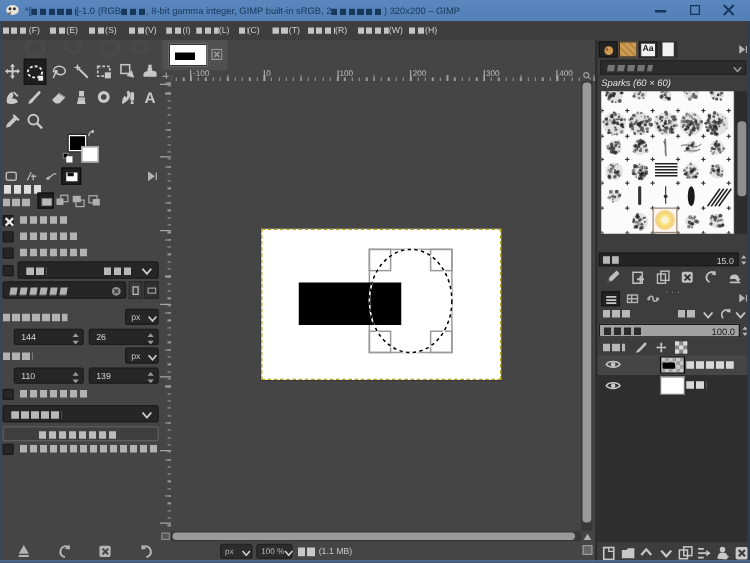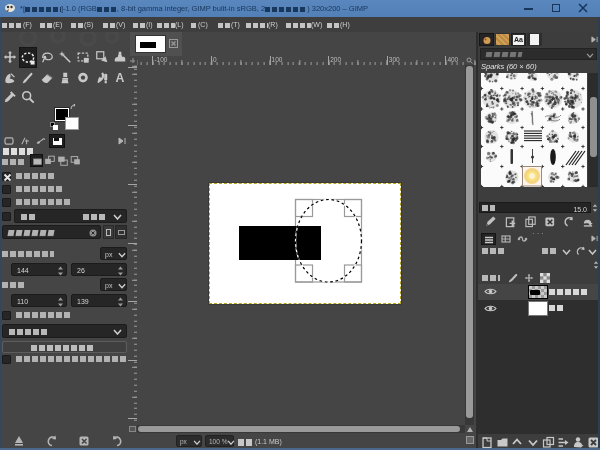--- a/index.html
+++ b/index.html
@@ -1209,20 +1209,24 @@
       <svg class="ab" style="left:84px;top:217px" width="9" height="6" viewBox="0 0 9 6">
         <path d="M1 1 L4.5 5 L8 1" stroke="#c8c8c8" stroke-width="1.5" fill="none"></path>
       </svg>
       <svg class="ab" style="left:98px;top:214px" width="10" height="10" viewBox="0 0 10 10">
         <path d="M8 3 C6.5 1.5 4 1.5 2.5 3 C1 4.5 1 7 2.5 8.5" stroke="#c0c0c0" stroke-width="1.3" fill="none"></path>
         <path d="M8 0.5 L8.5 4 L5 3.5 Z" fill="#c0c0c0"></path>
       </svg>
       <svg class="ab" style="left:110px;top:217px" width="9" height="6" viewBox="0 0 9 6">
         <path d="M1 1 L4.5 5 L8 1" stroke="#c8c8c8" stroke-width="1.5" fill="none"></path>
       </svg>
+      <div class="ab" style="left:1px;top:227px;width:113px;height:11px;background:#a2a2a2;border:1px solid #1a1a1a;">
+        <div class="ab jl" style="left:3px;top:2px;"><i class="jp" style="width:30px;height:6px;background:repeating-linear-gradient(90deg,#2b2b2b 0 6px,transparent 6px 8px);"></i></div>
+        <span class="ab" style="right:3px;top:2px;color:#222;font-size:7.5px;line-height:1;">100.0</span>
+      </div>
       <svg class="ab" style="left:115px;top:228px" width="6" height="10" viewBox="0 0 7 10">
         <path d="M1 3.5 L3.5 0.5 L6 3.5 Z M1 6.5 L3.5 9.5 L6 6.5 Z" fill="#b5b5b5"></path>
       </svg>
       <div class="ab jl" style="left:4px;top:243px;"><i class="jp" style="width:18px;height:6px;background:repeating-linear-gradient(90deg,#b8b8b8 0 6px,transparent 6px 8px);"></i></div>
       <svg class="ab" style="left:30px;top:241px" width="10" height="10" viewBox="0 0 12 12">
         <path d="M1 11 C1.5 9 2.5 8 4 7 L9 1.5 C10 0.5 11.5 1.5 11 3 L6 8.5 C5 10 3 11 1 11 Z" fill="#c0c0c0"></path>
       </svg>
       <svg class="ab" style="left:46px;top:241px" width="10" height="10" viewBox="0 0 12 12">
         <path d="M6 1 L7.5 3 H6.7 V5.3 H9 V4.5 L11 6 L9 7.5 V6.7 H6.7 V9 H7.5 L6 11 L4.5 9 H5.3 V6.7 H3 V7.5 L1 6 L3 4.5 V5.3 H5.3 V3 H4.5 Z" fill="#c0c0c0"></path>
       </svg>

